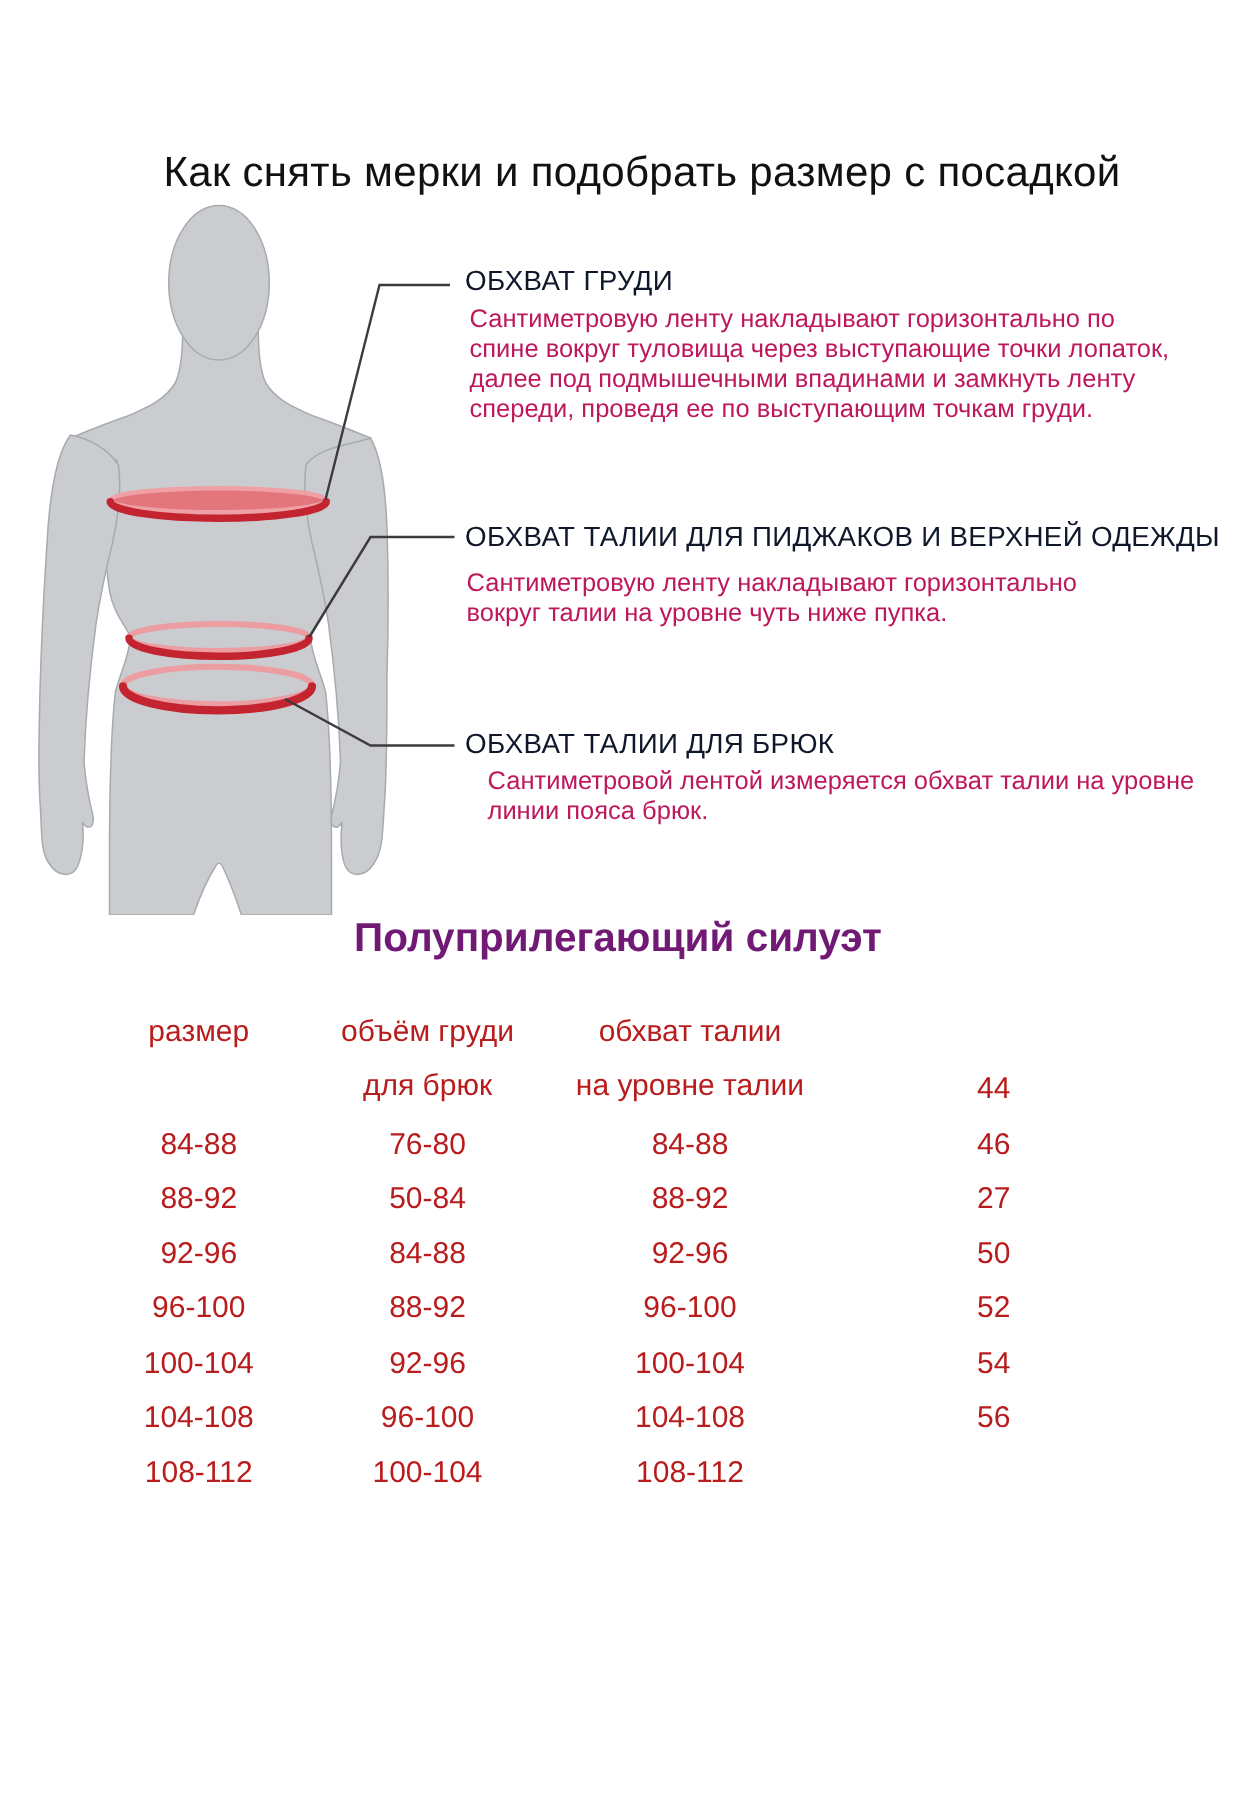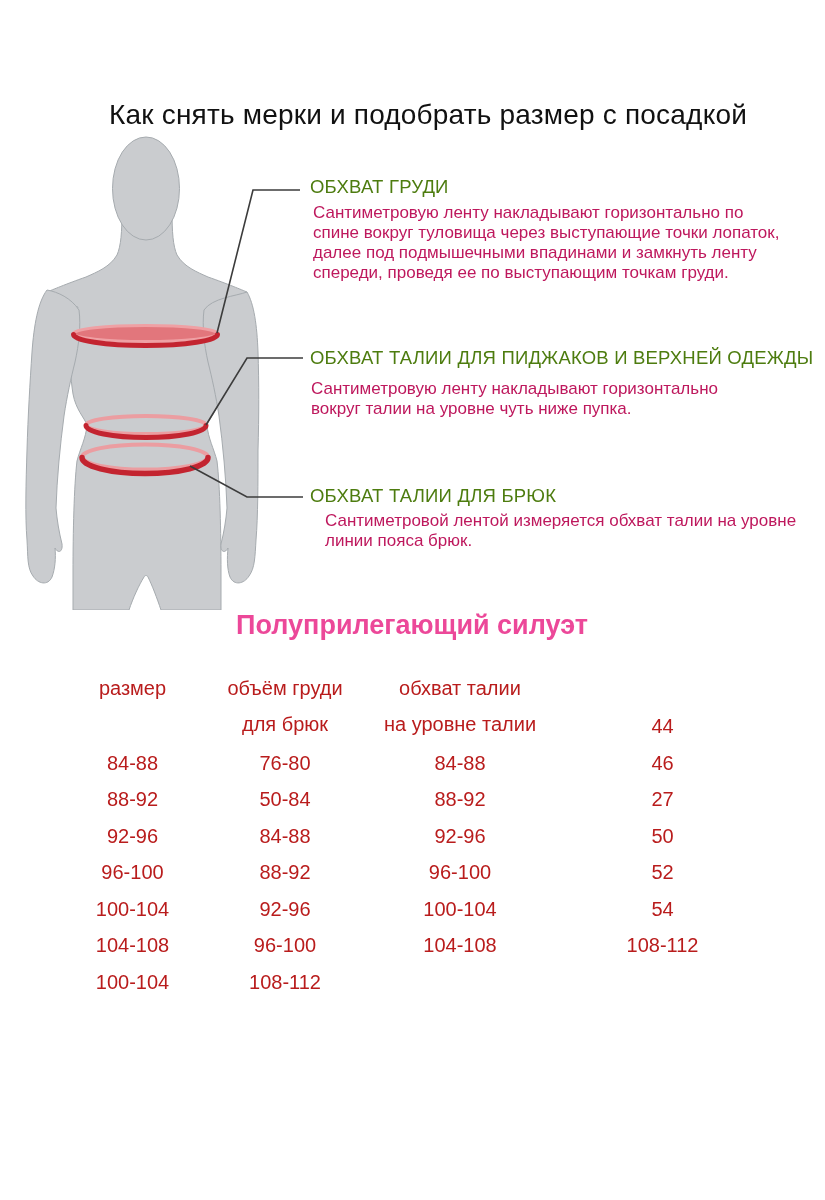--- a/index.html
+++ b/index.html
@@ -8,34 +8,34 @@
     font-family:"Liberation Sans", sans-serif;color:#1a1a1a;overflow:hidden;
   }
   .abs{position:absolute;}
   #page-title{
     top:80px;left:0;width:792px;text-align:center;
     font-size:28px;font-weight:400;letter-spacing:.2px;color:#111;margin-left:32px;
   }
   #figure-wrap{top:120px;left:20px;width:290px;height:490px;}
   #callout-overlay{top:0;left:0;width:825px;height:1200px;pointer-events:none;}
   .sec-heading{
-    font-size:18.5px;letter-spacing:.2px;color:#4d7c0f;white-space:nowrap;
+    font-size:18.5px;letter-spacing:.2px;color:#0f172a;white-space:nowrap;
   }
   .sec-body{
     font-size:17px;line-height:20px;color:#be185d;white-space:pre-line;width:500px;
   }
   #sec1-heading{top:176px;left:310px;}
   #sec1-body{top:203px;left:313px;}
   #sec2-heading{top:347px;left:310px;}
   #sec2-body{top:379px;left:311px;}
   #sec3-heading{top:485px;left:310px;}
   #sec3-body{top:511px;left:325px;}
   #table-title{
     top:610px;left:0;width:824px;text-align:center;
-    font-size:27px;font-weight:700;color:#ec4899;
+    font-size:27px;font-weight:700;color:#701a75;
   }
   #size-table{
     top:672px;left:60px;width:710px;
     display:grid;
     grid-template-columns:145px 160px 190px 215px;
     grid-auto-rows:36.5px;
     font-size:20px;
   }
   #size-table .hrow1{height:33px;}
   #size-table .hrow2{height:31px;}
@@ -146,16 +146,17 @@
   <div class="cell">52</div>
   <div class="cell">100-104</div>
   <div class="cell">92-96</div>
   <div class="cell">100-104</div>
 
   <div class="cell">54</div>
   <div class="cell">104-108</div>
   <div class="cell">96-100</div>
   <div class="cell">104-108</div>
 
+  <div class="cell">56</div>
   <div class="cell">108-112</div>
   <div class="cell">100-104</div>
   <div class="cell">108-112</div>
 </div>
 
 </body></html>

